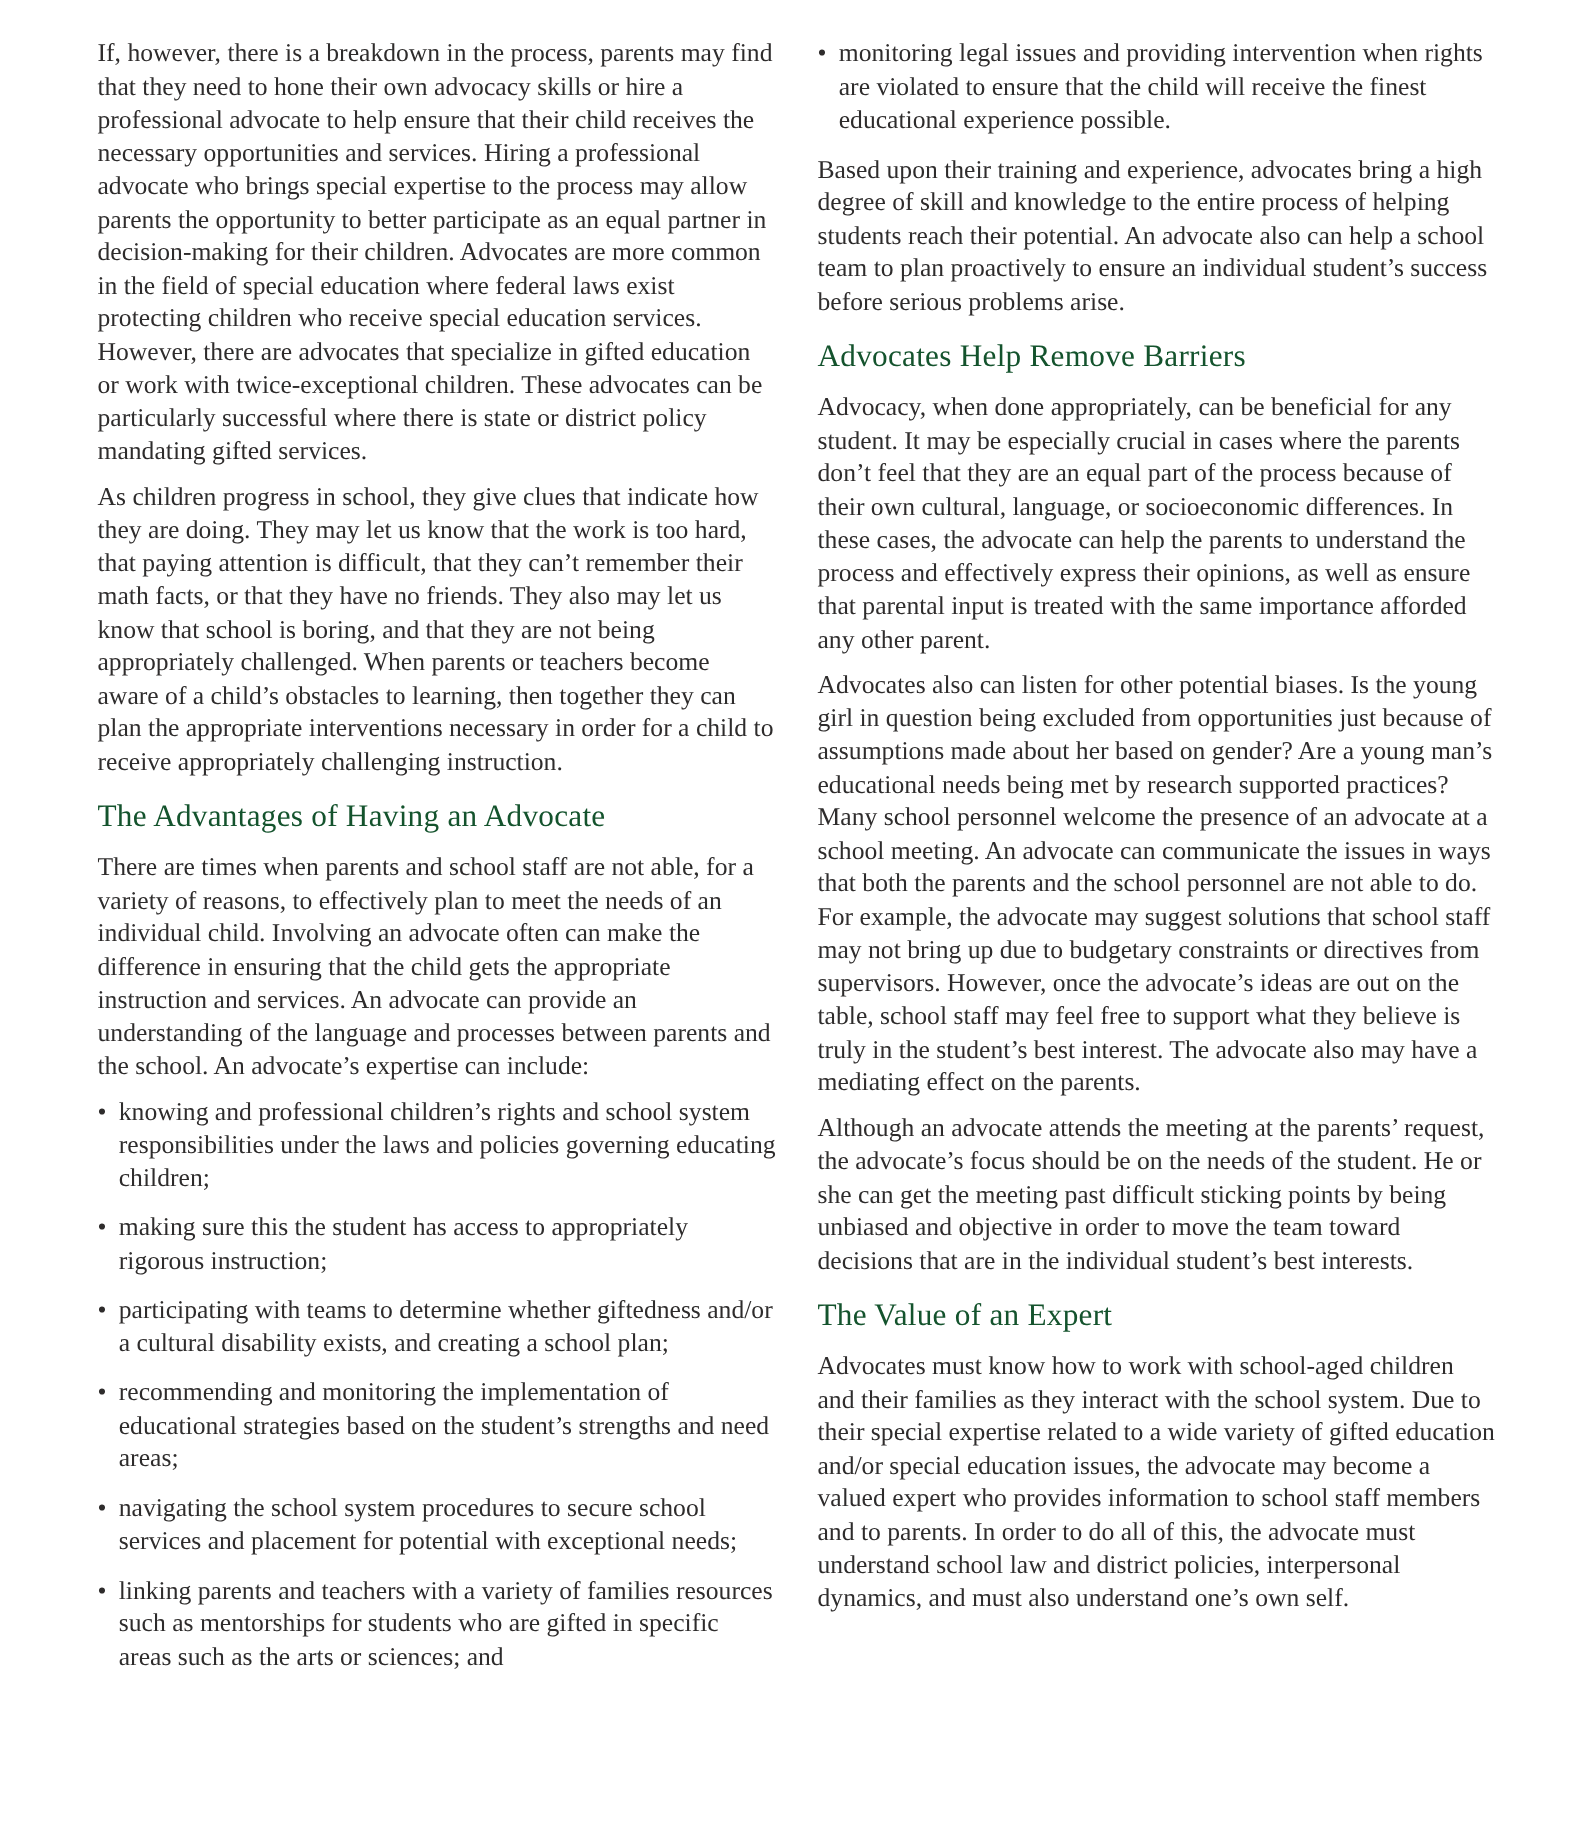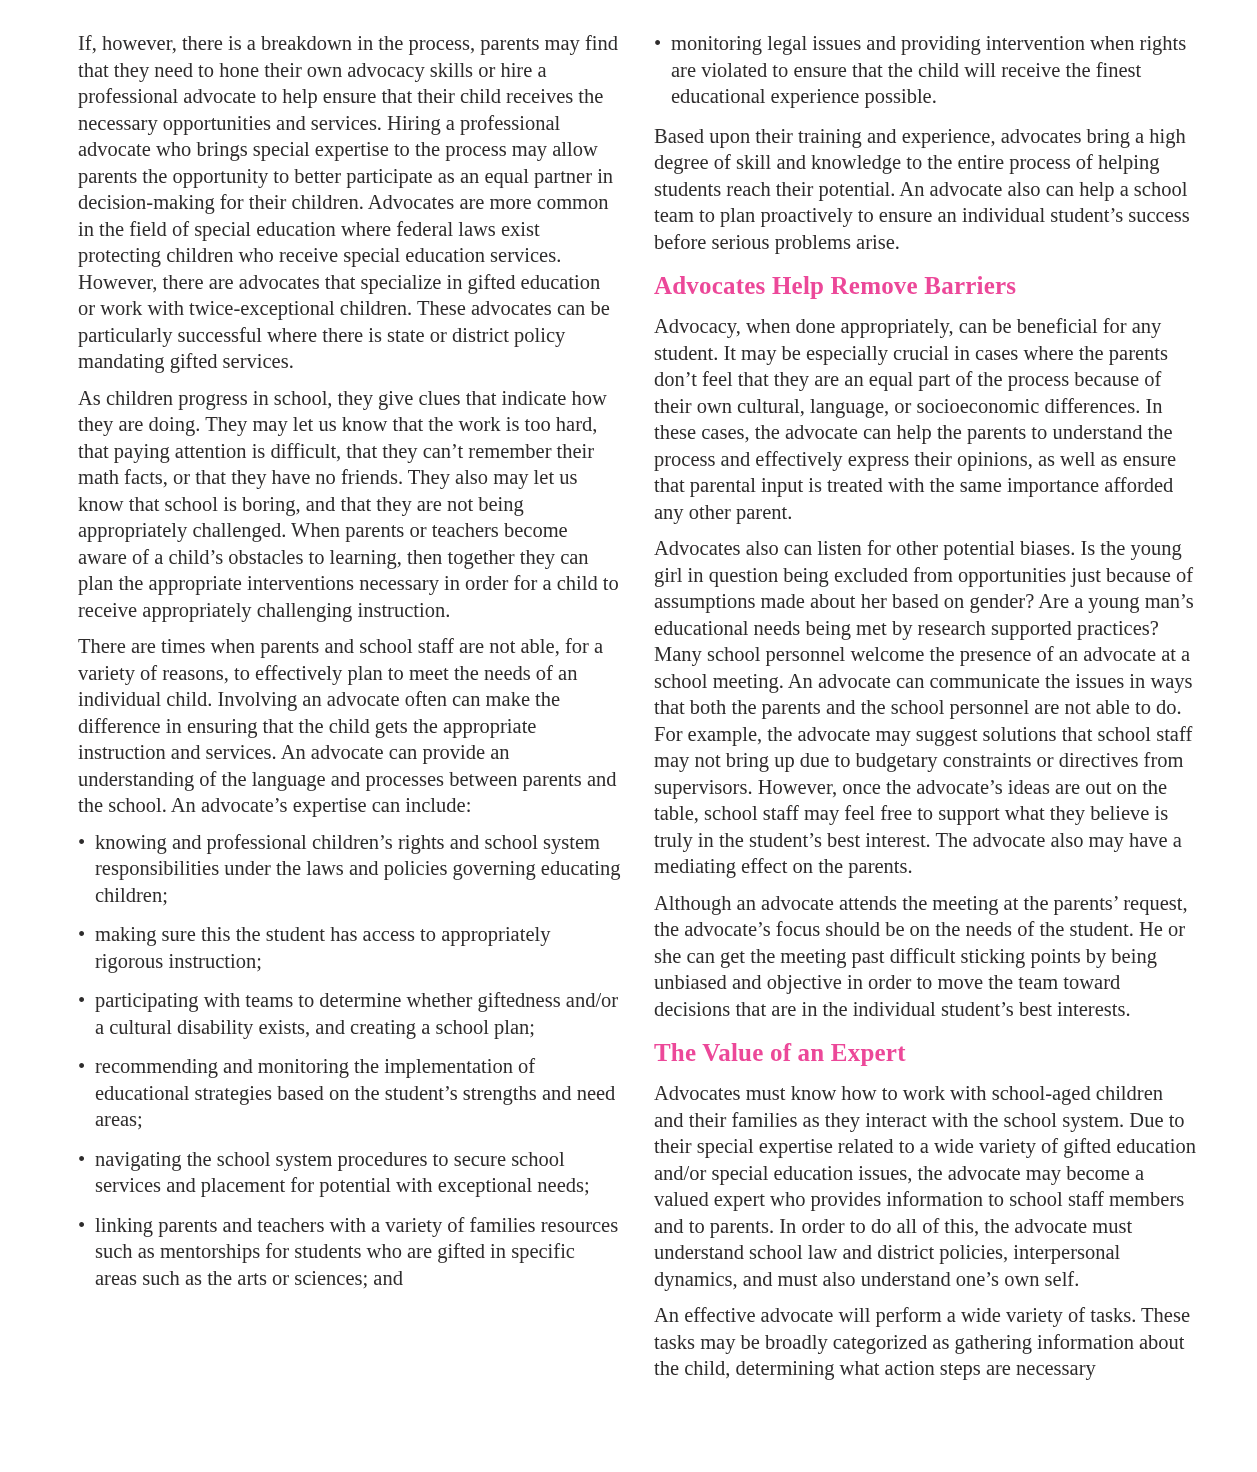--- a/index.html
+++ b/index.html
@@ -20,22 +20,22 @@
   p.body {
     margin:0 0 10px 0;
     font-size:20.5px;
     line-height:26.5px;
     text-align:left;
   }
   h2.sect {
     margin:16px 0 12px 0;
     font-size:25px;
     line-height:30px;
-    font-weight:bold;
-    color:#ec4899;
+    font-weight:normal;
+    color:#14532d;
     font-family:"Liberation Serif", serif;
     letter-spacing:0.2px;
   }
   ul.blist { list-style:none; margin:3px 0 0 0; padding:0; }
   .bullet {
     display:flex;
     margin:0 0 13px 0;
     font-size:20.5px;
     line-height:26.5px;
   }
@@ -43,20 +43,21 @@
   .btext { flex:1 1 auto; }
 </style>
 </head>
 <body>
 
 <div class="page">
 
   <div class="col">
     <p class="body">If, however, there is a breakdown in the process, parents may find that they need to hone their own advocacy skills or hire a professional advocate to help ensure that their child receives the necessary opportunities and services. Hiring a professional advocate who brings special expertise to the process may allow parents the opportunity to better participate as an equal partner in decision-making for their children. Advocates are more common in the field of special education where federal laws exist protecting children who receive special education services. However, there are advocates that specialize in gifted education or work with twice-exceptional children. These advocates can be particularly successful where there is state or district policy mandating gifted services.</p>
     <p class="body">As children progress in school, they give clues that indicate how they are doing. They may let us know that the work is too hard, that paying attention is difficult, that they can’t remember their math facts, or that they have no friends. They also may let us know that school is boring, and that they are not being appropriately challenged. When parents or teachers become aware of a child’s obstacles to learning, then together they can plan the appropriate interventions necessary in order for a child to receive appropriately challenging instruction.</p>
+    <h2 class="sect">The Advantages of Having an Advocate</h2>
     <p class="body">There are times when parents and school staff are not able, for a variety of reasons, to effectively plan to meet the needs of an individual child. Involving an advocate often can make the difference in ensuring that the child gets the appropriate instruction and services. An advocate can provide an understanding of the language and processes between parents and the school. An advocate’s expertise can include:</p>
     <ul class="blist">
       <li class="bullet">
         <span class="dot">•</span>
         <span class="btext">knowing and professional children’s rights and school system responsibilities under the laws and policies governing educating children;</span>
       </li>
       <li class="bullet">
         <span class="dot">•</span>
         <span class="btext">making sure this the student has access to appropriately rigorous instruction;</span>
       </li>
@@ -86,16 +87,15 @@
         <span class="btext">monitoring legal issues and providing intervention when rights are violated to ensure that the child will receive the finest educational experience possible.</span>
       </li>
     </ul>
     <p class="body">Based upon their training and experience, advocates bring a high degree of skill and knowledge to the entire process of helping students reach their potential. An advocate also can help a school team to plan proactively to ensure an individual student’s success before serious problems arise.</p>
     <h2 class="sect">Advocates Help Remove Barriers</h2>
     <p class="body">Advocacy, when done appropriately, can be beneficial for any student. It may be especially crucial in cases where the parents don’t feel that they are an equal part of the process because of their own cultural, language, or socioeconomic differences. In these cases, the advocate can help the parents to understand the process and effectively express their opinions, as well as ensure that parental input is treated with the same importance afforded any other parent.</p>
     <p class="body">Advocates also can listen for other potential biases. Is the young girl in question being excluded from opportunities just because of assumptions made about her based on gender? Are a young man’s educational needs being met by research supported practices? Many school personnel welcome the presence of an advocate at a school meeting. An advocate can communicate the issues in ways that both the parents and the school personnel are not able to do. For example, the advocate may suggest solutions that school staff may not bring up due to budgetary constraints or directives from supervisors. However, once the advocate’s ideas are out on the table, school staff may feel free to support what they believe is truly in the student’s best interest. The advocate also may have a mediating effect on the parents.</p>
     <p class="body">Although an advocate attends the meeting at the parents’ request, the advocate’s focus should be on the needs of the student. He or she can get the meeting past difficult sticking points by being unbiased and objective in order to move the team toward decisions that are in the individual student’s best interests.</p>
     <h2 class="sect">The Value of an Expert</h2>
     <p class="body">Advocates must know how to work with school-aged children and their families as they interact with the school system. Due to their special expertise related to a wide variety of gifted education and/or special education issues, the advocate may become a valued expert who provides information to school staff members and to parents. In order to do all of this, the advocate must understand school law and district policies, interpersonal dynamics, and must also understand one’s own self.</p>
-    <p class="body">An effective advocate will perform a wide variety of tasks. These tasks may be broadly categorized as gathering information about the child, determining what action steps are necessary</p>
   </div>
 
 </div>
 
 </body></html>

